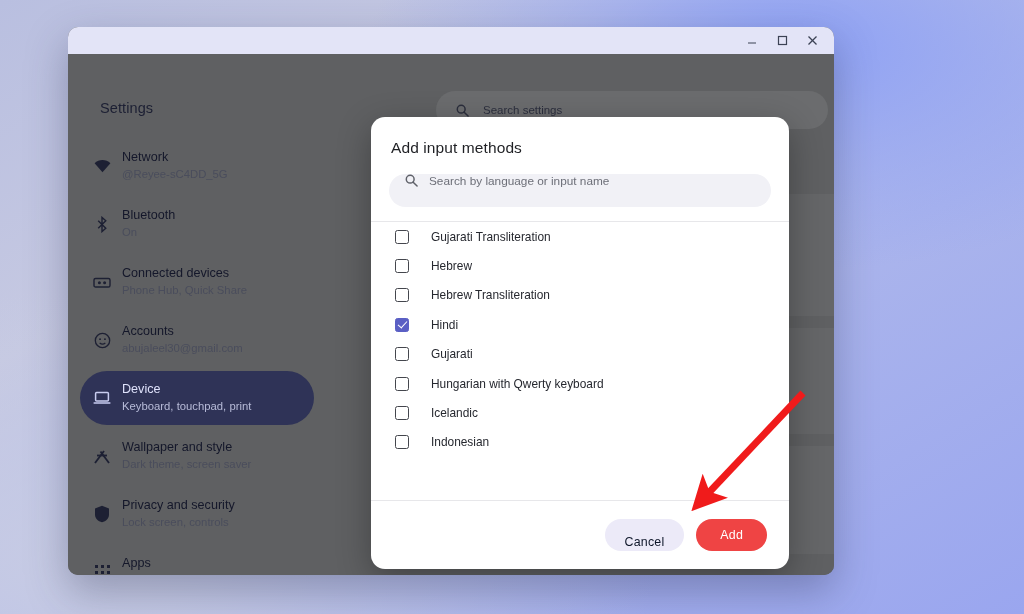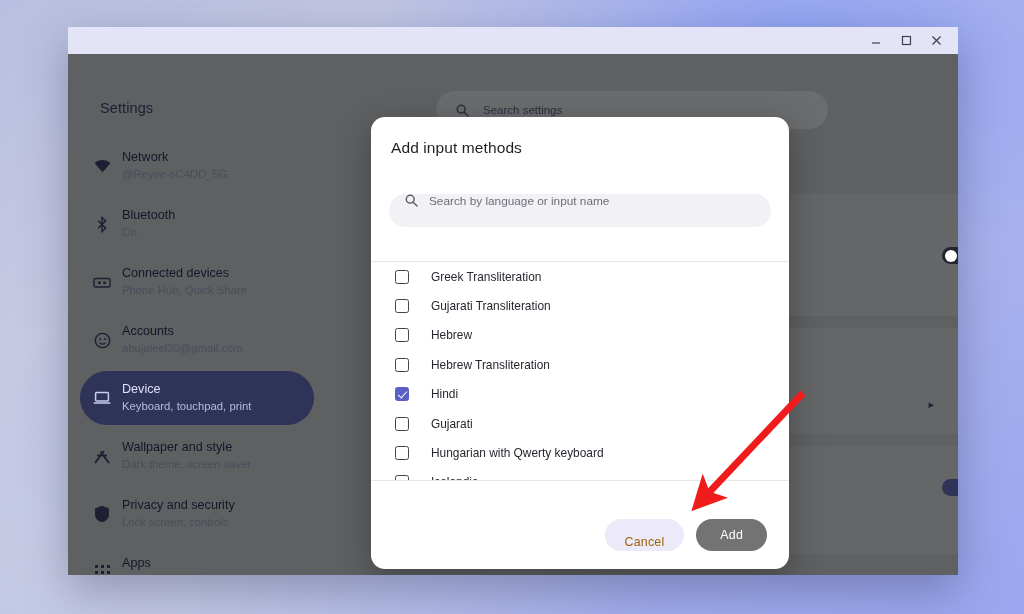--- a/index.html
+++ b/index.html
@@ -13,24 +13,25 @@
       radial-gradient(ellipse 70% 60% at 78% 8%, #8ea1f5 0%, rgba(142,161,245,0) 60%),
       radial-gradient(ellipse 80% 70% at 12% 92%, #c9cde4 0%, rgba(201,205,228,0) 65%),
       linear-gradient(150deg, #b9bfe0 0%, #c6c9e2 30%, #aab4ec 62%, #9aa6ef 100%);
     position: relative;
   }
 
   
   #window {
     position: absolute;
     left: 68px; top: 27px;
-    width: 890px; height: 548px;
+    width: 766px; height: 548px;
     background: #5f6062;
     box-shadow: 0 16px 42px rgba(40,45,80,.35);
     overflow: hidden;
+    border-radius: 10px;
   }
   #titlebar {
     height: 27px;
     background: #e3e4f7;
     display: flex;
     align-items: center;
     justify-content: flex-end;
     padding-right: 8px;
     gap: 2px;
   }
@@ -136,21 +137,21 @@
   
   #scrim { position: absolute; inset: 0; }
   #modal {
     position: absolute;
     left: 303px; top: 90px;
     width: 418px; height: 452px;
     background: #fff;
     border-radius: 14px;
     box-shadow: 0 10px 34px rgba(0,0,0,.30);
     overflow: hidden;
-    display: flex; flex-direction: column; gap: 20px;
+    display: flex; flex-direction: column;
   }
   #modal-title {
     font-size: 15.5px;
     color: #1f2024;
     padding: 22px 20px 0 20px;
     letter-spacing: .1px;
   }
   #modal-search {
     margin: 17px 18px 0 18px;
     height: 33px;
@@ -206,22 +207,22 @@
   }
   .btn {
     border: none;
     border-radius: 18px;
     height: 32px;
     font-family: "Liberation Sans", sans-serif;
     font-size: 12.4px;
     cursor: pointer;
     letter-spacing: .2px;
   }
-  #btn-cancel { background: #eceaf8; color: #a16207; padding: 16px 20px; }
-  #btn-add    { background: #737373; color: #ffffff; padding: 0 24px; }
+  #btn-cancel { background: #eceaf8; color: #0f172a; padding: 16px 20px; }
+  #btn-add    { background: #ef4444; color: #ffffff; padding: 0 24px; }
 
   
   #arrow { position: absolute; left: 0; top: 0; width: 1024px; height: 614px; pointer-events: none; }
 </style>
 </head>
 <body>
 
 <div id="window">
 
   <div id="titlebar">
@@ -391,24 +392,20 @@
       <svg class="mag" viewBox="0 0 14 14">
         <circle cx="5.6" cy="5.6" r="4.2"></circle>
           <line x1="8.8" y1="8.8" x2="13" y2="13"></line>
       </svg>
       <span class="ph">Search by language or input name</span>
     </div>
 
     <div id="list">
       <div class="li">
         <span class="cb"></span>
-        <span class="li-label">Greek Transliteration</span>
-      </div>
-      <div class="li">
-        <span class="cb"></span>
         <span class="li-label">Gujarati Transliteration</span>
       </div>
       <div class="li">
         <span class="cb"></span>
         <span class="li-label">Hebrew</span>
       </div>
       <div class="li">
         <span class="cb"></span>
         <span class="li-label">Hebrew Transliteration</span>
       </div>

